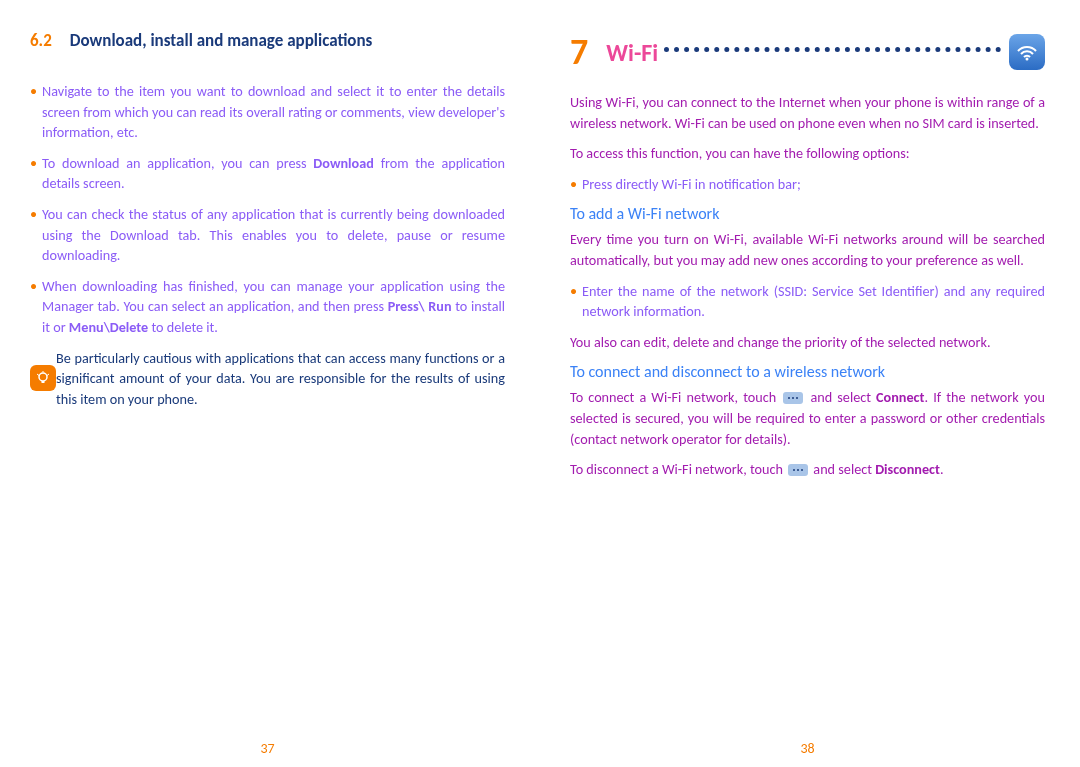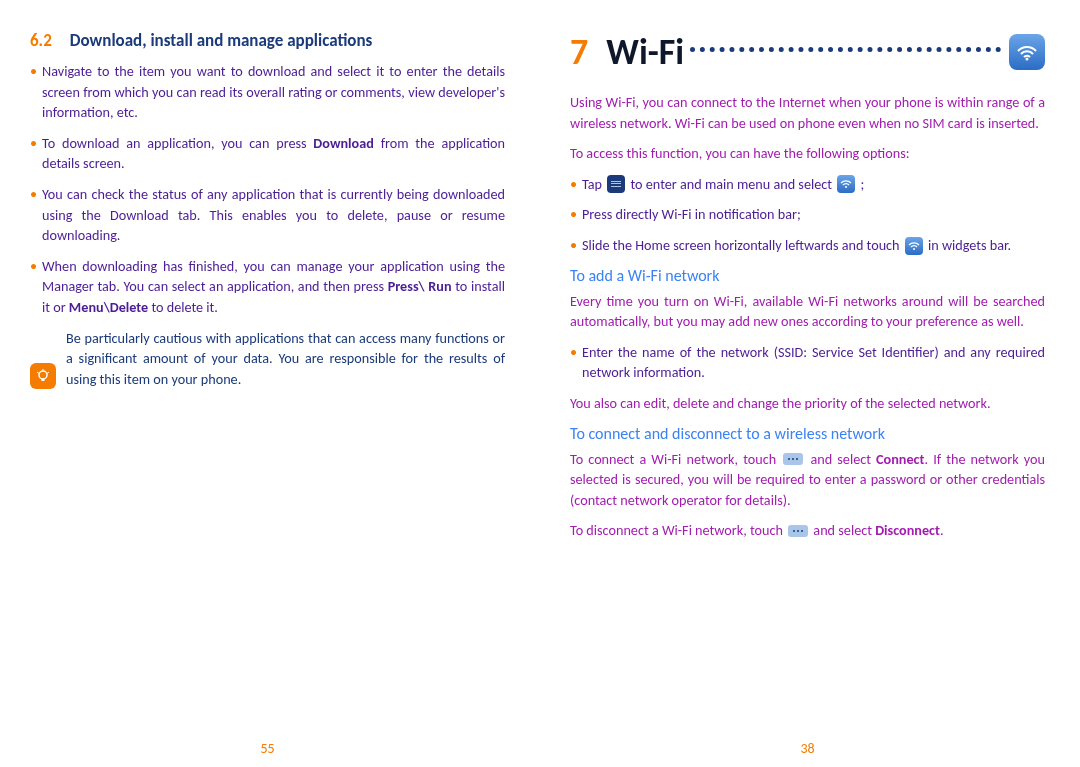--- a/index.html
+++ b/index.html
@@ -15,35 +15,35 @@
   .page {
     width: 540px;
     padding: 30px 35px 20px 30px;
     box-sizing: border-box;
     position: relative;
   }
   .section-head {
     font-weight: bold;
     color: #1a3a7a;
     font-size: 17px;
-    margin-bottom: 10px;
+    margin-bottom: 30px;
   }
   .section-head .num {
     color: #f57c00;
     margin-right: 18px;
   }
   ul.bullets {
     list-style: none;
     padding: 0;
     margin: 0 0 10px 0;
   }
   ul.bullets li {
     font-size: 14.2px;
     line-height: 1.45;
-    color: #4c1d95;
+    color: #8b5cf6;
     margin-bottom: 10px;
     padding-left: 12px;
     position: relative;
     text-align: justify;
   }
   ul.bullets li::before {
     content: "•";
     color: #f57c00;
     position: absolute;
     left: 0;
@@ -51,22 +51,21 @@
   }
   .para {
     font-size: 14.2px;
     line-height: 1.45;
     color: #a21caf;
     text-align: justify;
     margin-bottom: 10px;
   }
   .note {
     display: flex;
-    align-items: flex-end;
-    gap: 10px;
+    align-items: center;
     margin-top: 8px;
   }
   .note-icon {
     width: 26px;
     height: 26px;
     background: #f57c00;
     border-radius: 6px;
     display: flex;
     align-items: center;
     justify-content: center;
@@ -94,23 +93,23 @@
     align-items: center;
     margin-bottom: 18px;
   }
   .chapter-num {
     font-size: 36px;
     font-weight: bold;
     color: #f57c00;
     margin-right: 18px;
   }
   .chapter-title {
-    font-size: 36px;
+    font-size: 24px;
     font-weight: bold;
-    color: #0f172a;
+    color: #ec4899;
   }
   .chapter-dots {
     flex: 1;
     border-bottom: 5px dotted #1a3a7a;
     margin: 0 8px 6px 6px;
     height: 0;
   }
   .wifi-big {
     width: 36px;
     height: 36px;
@@ -182,21 +181,21 @@
       <svg width="16" height="16" viewBox="0 0 16 16">
           <circle cx="8" cy="7" r="4" fill="none" stroke="#fff" stroke-width="1.5"></circle>
           <rect x="6.5" y="11" width="3" height="2" fill="#fff"></rect>
           <line x1="2" y1="4" x2="4" y2="5.5" stroke="#fff" stroke-width="1"></line>
           <line x1="14" y1="4" x2="12" y2="5.5" stroke="#fff" stroke-width="1"></line>
           <line x1="8" y1="1" x2="8" y2="2.5" stroke="#fff" stroke-width="1"></line>
         </svg>
     </div>
     <div class="note-text">Be particularly cautious with applications that can access many functions or a significant amount of your data. You are responsible for the results of using this item on your phone.</div>
   </div>
-  <div class="pageno">55</div>
+  <div class="pageno">37</div>
 </div>
 
 <div class="page">
   <div class="chapter-row">
     <span class="chapter-num">7</span>
     <span class="chapter-title">Wi-Fi</span>
     <div class="chapter-dots"></div>
     <div class="wifi-big arcs">
       <svg width="26" height="26" viewBox="0 0 26 26">
           <path d="M4 12 A 12 12 0 0 1 22 12" fill="none" stroke="#fff" stroke-width="2"></path>
@@ -204,51 +203,21 @@
           <path d="M10 18 A 4 4 0 0 1 16 18" fill="none" stroke="#fff" stroke-width="2"></path>
           <circle cx="13" cy="20" r="1.5" fill="#fff"></circle>
         </svg>
     </div>
   </div>
 
   <div class="para">Using Wi-Fi, you can connect to the Internet when your phone is within range of a wireless network. Wi-Fi can be used on phone even when no SIM card is inserted.</div>
   <div class="para">To access this function, you can have the following options:</div>
 
   <ul class="bullets">
-    <li>
-      <span>Tap </span>
-      <span class="inline-icon icon-menu">
-          <div class="menu-lines">
-            <div></div>
-            <div></div>
-            <div></div>
-          </div>
-        </span>
-      <span> to enter and main menu and select </span>
-      <span class="inline-icon icon-wifi arcs">
-          <svg width="14" height="14" viewBox="0 0 14 14">
-            <path d="M2 6 A 7 7 0 0 1 12 6" fill="none" stroke="#fff" stroke-width="1.3"></path>
-            <path d="M4 8 A 4 4 0 0 1 10 8" fill="none" stroke="#fff" stroke-width="1.3"></path>
-            <circle cx="7" cy="10" r="1" fill="#fff"></circle>
-          </svg>
-        </span>
-      <span>;</span>
-    </li>
     <li>Press directly Wi-Fi in notification bar;</li>
-    <li>
-      <span>Slide the Home screen horizontally leftwards and touch </span>
-      <span class="inline-icon icon-wifi arcs">
-          <svg width="14" height="14" viewBox="0 0 14 14">
-            <path d="M2 6 A 7 7 0 0 1 12 6" fill="none" stroke="#fff" stroke-width="1.3"></path>
-            <path d="M4 8 A 4 4 0 0 1 10 8" fill="none" stroke="#fff" stroke-width="1.3"></path>
-            <circle cx="7" cy="10" r="1" fill="#fff"></circle>
-          </svg>
-        </span>
-      <span> in widgets bar.</span>
-    </li>
   </ul>
 
   <div class="subhead">To add a Wi-Fi network</div>
   <div class="para">Every time you turn on Wi-Fi, available Wi-Fi networks around will be searched automatically, but you may add new ones according to your preference as well.</div>
   <ul class="bullets">
     <li>Enter the name of the network (SSID: Service Set Identifier) and any required network information.</li>
   </ul>
   <div class="para">You also can edit, delete and change the priority of the selected network.</div>
 
   <div class="subhead">To connect and disconnect to a wireless network</div>

